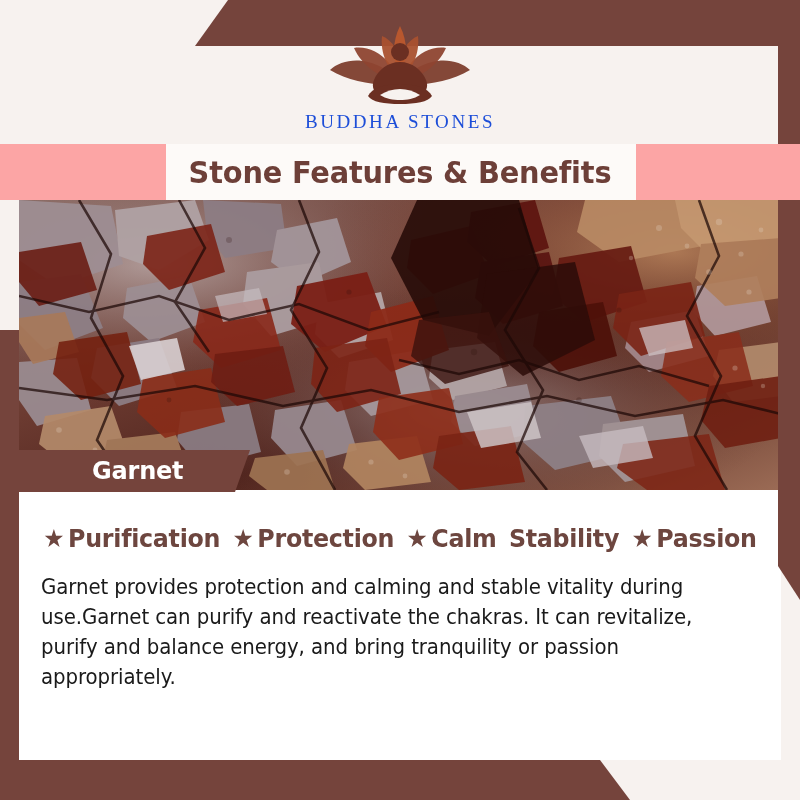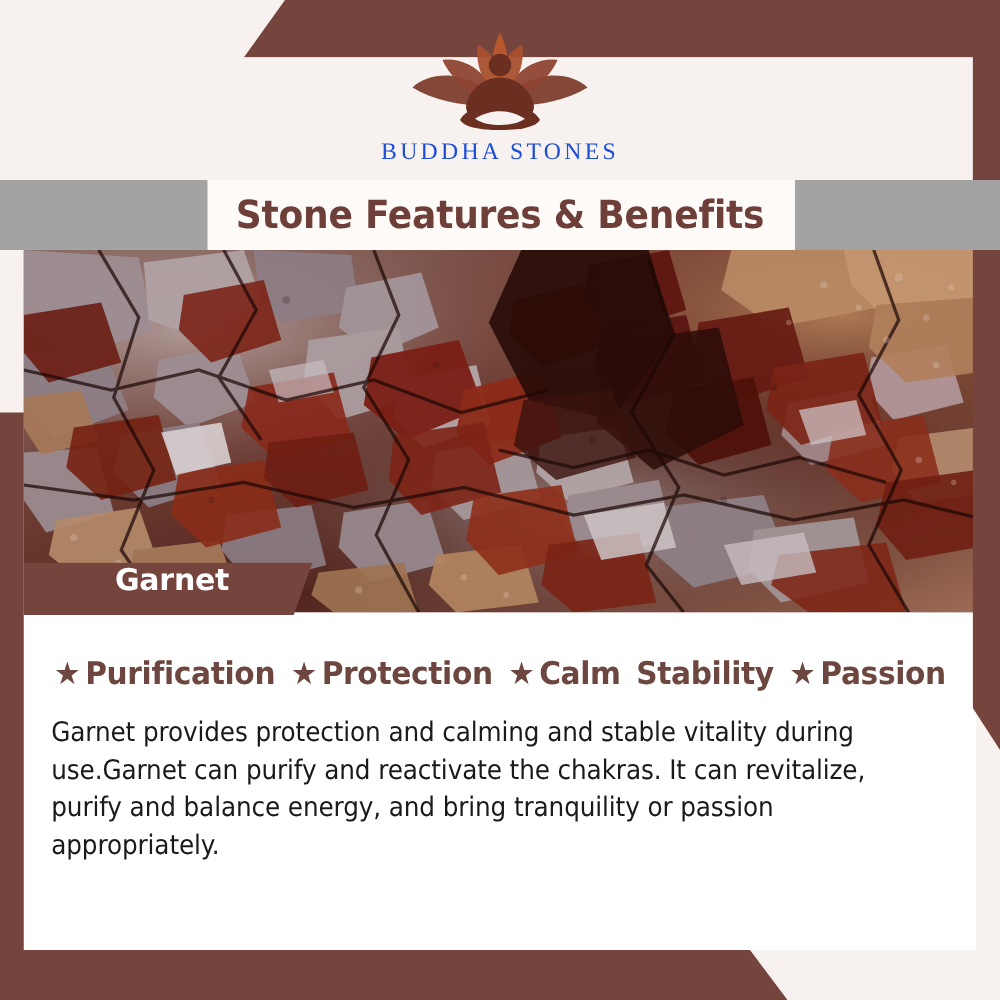--- a/index.html
+++ b/index.html
@@ -98,21 +98,21 @@
     font-weight: 400;
   }
 
   
   .title-band {
     position: absolute;
     left: 0;
     top: 144px;
     width: 800px;
     height: 56px;
-    background: #a3a3a3;
+    background: #fca5a5;
     z-index: 10;
   }
   .title-panel {
     position: absolute;
     left: 166px;
     top: 0;
     width: 470px;
     height: 56px;
     background: #fdfaf8;
   }
@@ -150,20 +150,21 @@
   .stone-banner {
     position: absolute;
     left: 19px;
     top: 450px;
     height: 42px;
     width: 231px;
     background: #75443c;
     clip-path: polygon(0 0, 231px 0, 216px 42px, 0 42px);
     z-index: 6;
     display: flex;
+    align-items: center;
   }
   .stone-banner span {
     margin-left: 73px;
     color: #ffffff;
     font-family: "DejaVu Sans", sans-serif;
     font-size: 24px;
     font-weight: bold;
     letter-spacing: -0.2px;
   }
 

